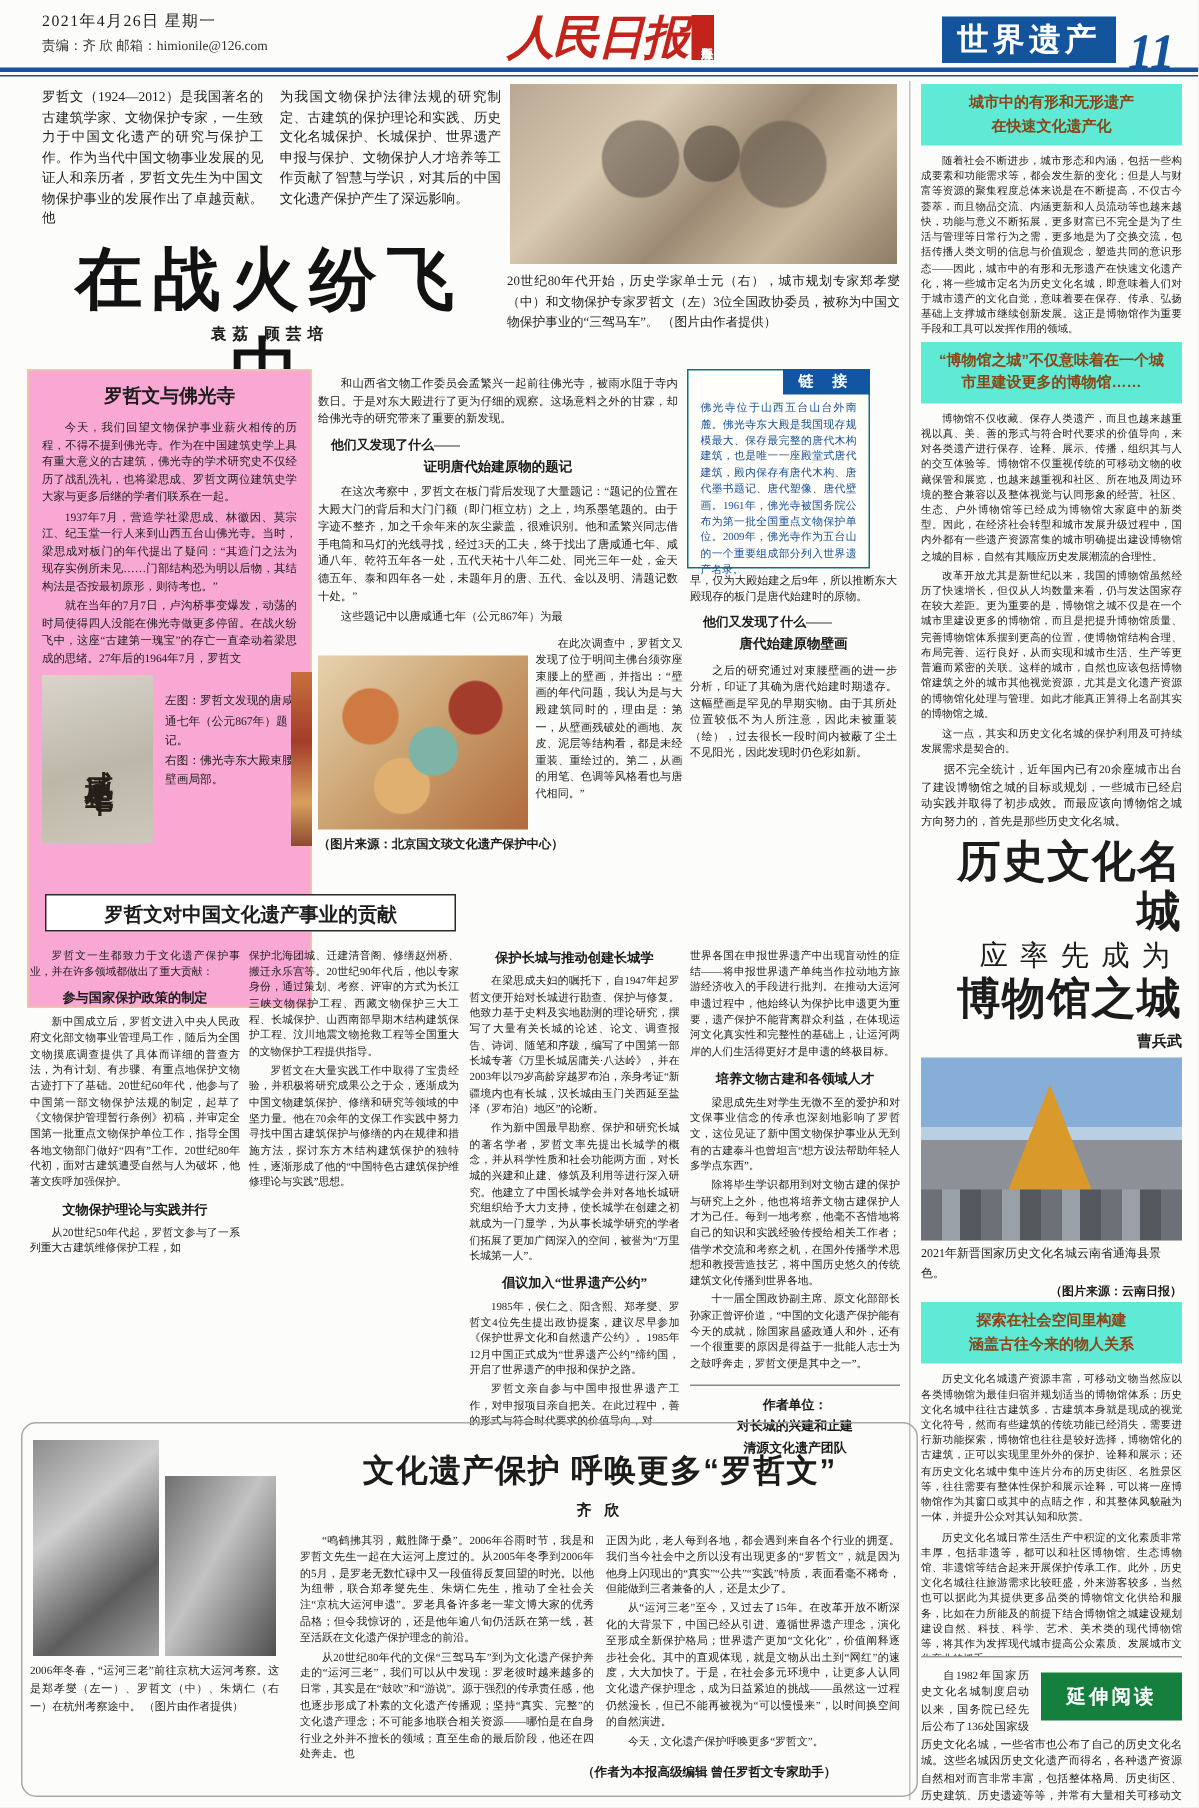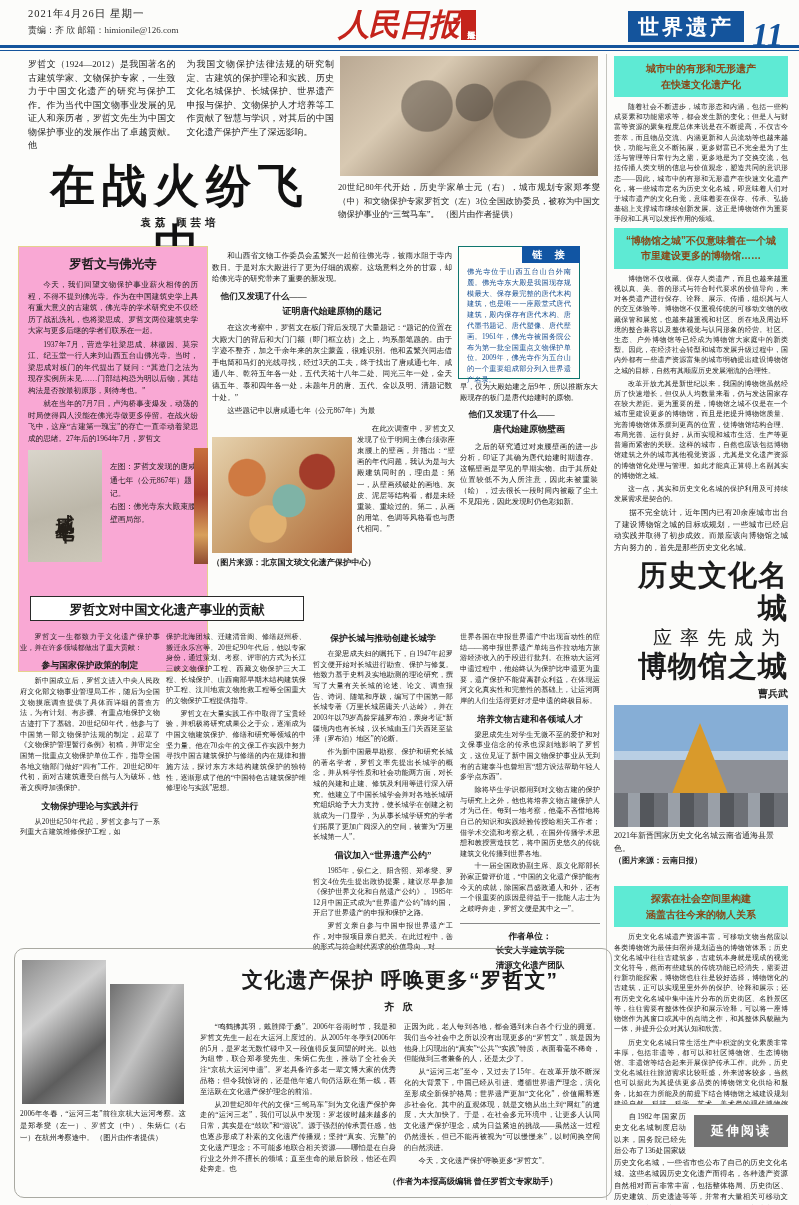--- a/index.html
+++ b/index.html
@@ -93,24 +93,24 @@
   .rt-head .h1{font-family:"Liberation Sans",sans-serif;font-weight:bold;font-size:29px;letter-spacing:1px;line-height:1.15;}
   .rt-head .h2{font-size:19px;letter-spacing:8px;line-height:1.3;}
   .rt-head .by{font-weight:bold;font-size:10px;margin-top:3px;}
   .cityphoto{width:174px;height:122px;position:relative;margin:2px 0 3px 0;
       background:linear-gradient(#86aed6 0 38%,#b9cfe4 38% 45%,#8d9097 45% 100%);overflow:hidden;}
   .cityphoto .pagoda{position:absolute;left:52px;top:18px;width:0;height:0;
       border-left:34px solid transparent;border-right:34px solid transparent;border-bottom:86px solid #d99a2b;}
   .cityphoto .roofs{position:absolute;left:0;bottom:0;width:174px;height:34px;
       background:repeating-linear-gradient(90deg,#6d7076 0 14px,#9aa0a8 14px 26px,#54575c 26px 40px);}
   .rt-photocap{font-size:8px;line-height:1.6;}
-  .rt-credit{font-size:8px;font-weight:bold;margin-bottom:20px;}
+  .rt-credit{font-size:8px;text-align:right;font-weight:bold;margin-bottom:2px;}
   .rt-ext{left:614px;top:1104px;width:174px;background:#fcfcfa;border-top:1px solid #9a9a94;padding-top:6px;}
   .rt-ext .ext-text{font-size:7.4px;line-height:1.55;text-indent:2em;}
-  .ext-btn{float:right;margin:4px 0 0 8px;background:#737373;color:#fff;font-family:Liberation Sans, sans-serif;
+  .ext-btn{float:right;margin:4px 0 0 8px;background:#15803d;color:#fff;font-family:Liberation Sans, sans-serif;
       font-weight:bold;font-size:13px;padding:7px 17px;letter-spacing:2px;cursor:pointer;}
 </style>
 </head>
 <body>
 
 <div class="page">
 
   <div class="abs hdr-date">2021年4月26日  星期一</div>
   <div class="abs hdr-editor">责编：齐 欣  邮箱：himionile@126.com</div>
   <div class="abs masthead">
@@ -193,21 +193,21 @@
     <p class="np">1985年，侯仁之、阳含熙、郑孝燮、罗哲文4位先生提出政协提案，建议尽早参加《保护世界文化和自然遗产公约》。1985年12月中国正式成为“世界遗产公约”缔约国，开启了世界遗产的申报和保护之路。</p>
     <p class="np">罗哲文亲自参与中国申报世界遗产工作，对申报项目亲自把关。在此过程中，善的形式与符合时代要求的价值导向，对</p>
   </div>
   <div class="abs ct-col ct-c4 just">
     <p class="np" style="text-indent:0">世界各国在申报世界遗产中出现盲动性的症结——将申报世界遗产单纯当作拉动地方旅游经济收入的手段进行批判。在推动大运河申遗过程中，他始终认为保护比申遗更为重要，遗产保护不能背离群众利益，在体现运河文化真实性和完整性的基础上，让运河两岸的人们生活得更好才是申遗的终极目标。</p>
     <div class="ct-sub">培养文物古建和各领域人才</div>
     <p class="np">梁思成先生对学生无微不至的爱护和对文保事业信念的传承也深刻地影响了罗哲文，这位见证了新中国文物保护事业从无到有的古建泰斗也曾坦言“想方设法帮助年轻人多学点东西”。</p>
     <p class="np">除将毕生学识都用到对文物古建的保护与研究上之外，他也将培养文物古建保护人才为己任。每到一地考察，他毫不吝惜地将自己的知识和实践经验传授给相关工作者；借学术交流和考察之机，在国外传播学术思想和教授营造技艺，将中国历史悠久的传统建筑文化传播到世界各地。</p>
     <p class="np">十一届全国政协副主席、原文化部部长孙家正曾评价道，“中国的文化遗产保护能有今天的成就，除国家昌盛政通人和外，还有一个很重要的原因是得益于一批能人志士为之鼓呼奔走，罗哲文便是其中之一”。</p>
     <div class="ct-author">作者单位：
-长安大学建筑学院
+对长城的兴建和止建
 清源文化遗产团队</div>
   </div>
 
   <div class="abs bot-box"></div>
   <div class="abs bw1"></div>
   <div class="abs bw2"></div>
   <div class="abs bot-photocap just">2006年冬春，“运河三老”前往京杭大运河考察。这是郑孝燮（左一）、罗哲文（中）、朱炳仁（右一）在杭州考察途中。 （图片由作者提供）</div>
   <div class="abs bot-headline">文化遗产保护  呼唤更多“罗哲文”</div>
   <div class="abs bot-byline">齐 欣</div>
   <div class="abs bot-c1 just">

